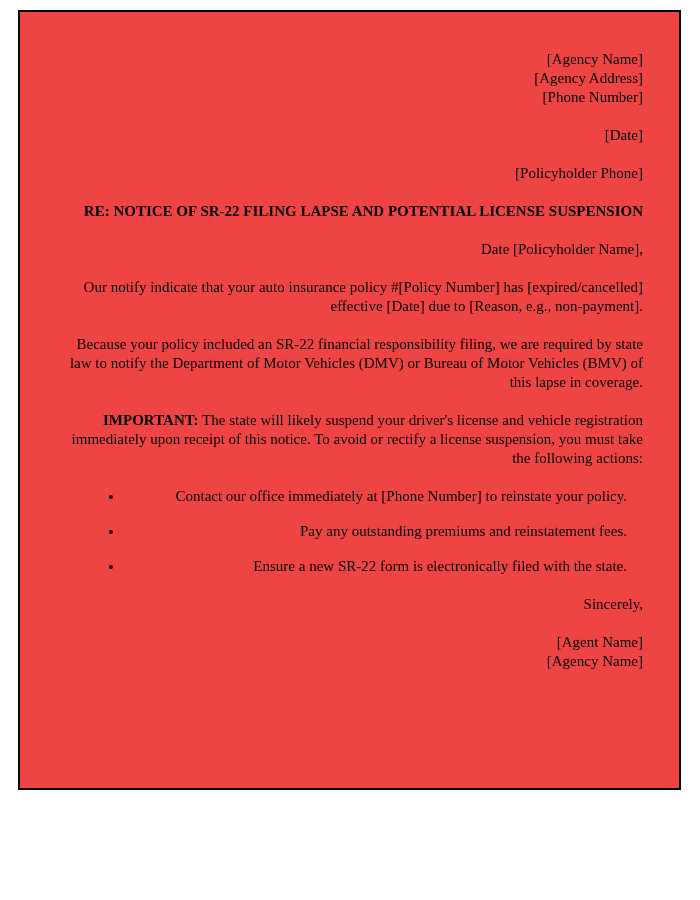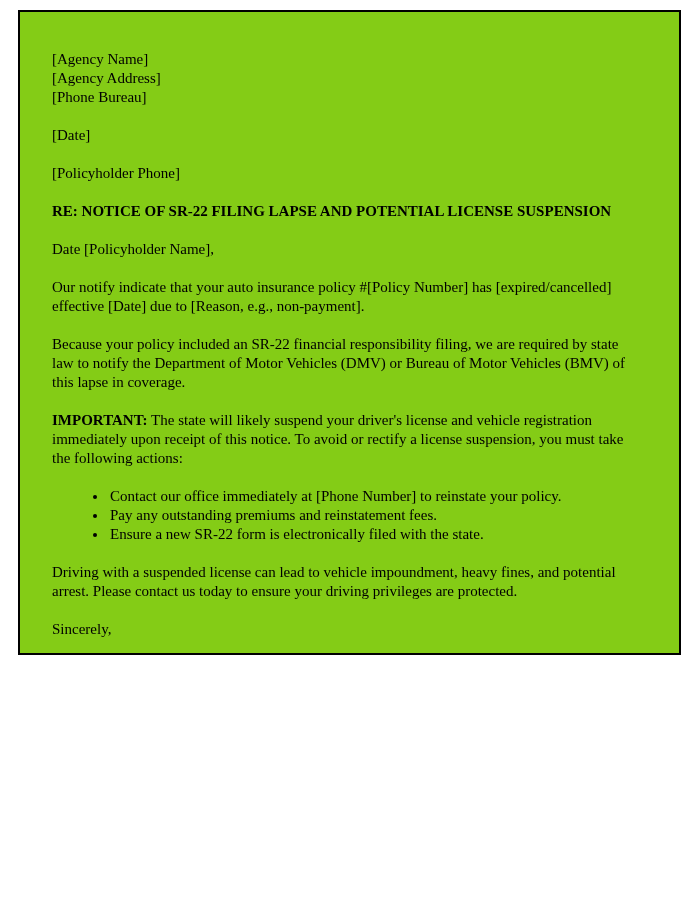--- a/index.html
+++ b/index.html
@@ -11,25 +11,26 @@
   }
   body {
     font-family: "Liberation Serif", serif;
     color: #000000;
   }
   .page {
     position: absolute;
     left: 18px;
     top: 10px;
     width: 663px;
-    height: 645px;
+    height: 780px;
     border: 2px solid #000000;
     box-sizing: border-box;
-    background: #84cc16;
+    background: #ef4444;
     overflow: hidden;
+    text-align: right;
   }
   .content {
     padding: 38px 36px 30px 32px;
     font-size: 15px;
     line-height: 19px;
   }
   .block {
     margin: 0 0 19px 0;
   }
   .line {
@@ -40,34 +41,34 @@
   }
   .important-label {
     font-weight: bold;
   }
   ul.actions {
     margin: 0 0 19px 0;
     padding-left: 56px;
     list-style-type: disc;
   }
   ul.actions li {
-    margin: 0;
+    margin: 16px;
     padding-left: 2px;
   }
 </style>
 </head>
 <body>
 
 <div class="page">
   <div class="content">
 
     <div class="block">
       <span class="line">[Agency Name]</span>
       <span class="line">[Agency Address]</span>
-      <span class="line">[Phone Bureau]</span>
+      <span class="line">[Phone Number]</span>
     </div>
 
     <div class="block">
       <span class="line">[Date]</span>
     </div>
 
     <div class="block">
       <span class="line">[Policyholder Phone]</span>
     </div>
 
@@ -80,21 +81,20 @@
     <div class="block">Because your policy included an SR-22 financial responsibility filing, we are required by state law to notify the Department of Motor Vehicles (DMV) or Bureau of Motor Vehicles (BMV) of this lapse in coverage.</div>
 
     <div class="block"><span class="important-label">IMPORTANT:</span><span> The state will likely suspend your driver's license and vehicle registration immediately upon receipt of this notice. To avoid or rectify a license suspension, you must take the following actions:</span></div>
 
     <ul class="actions">
       <li>Contact our office immediately at [Phone Number] to reinstate your policy.</li>
       <li>Pay any outstanding premiums and reinstatement fees.</li>
       <li>Ensure a new SR-22 form is electronically filed with the state.</li>
     </ul>
 
-    <div class="block">Driving with a suspended license can lead to vehicle impoundment, heavy fines, and potential arrest. Please contact us today to ensure your driving privileges are protected.</div>
 
     <div class="block">Sincerely,</div>
 
     <div class="block">
       <span class="line">[Agent Name]</span>
       <span class="line">[Agency Name]</span>
     </div>
 
   </div>
 </div>

